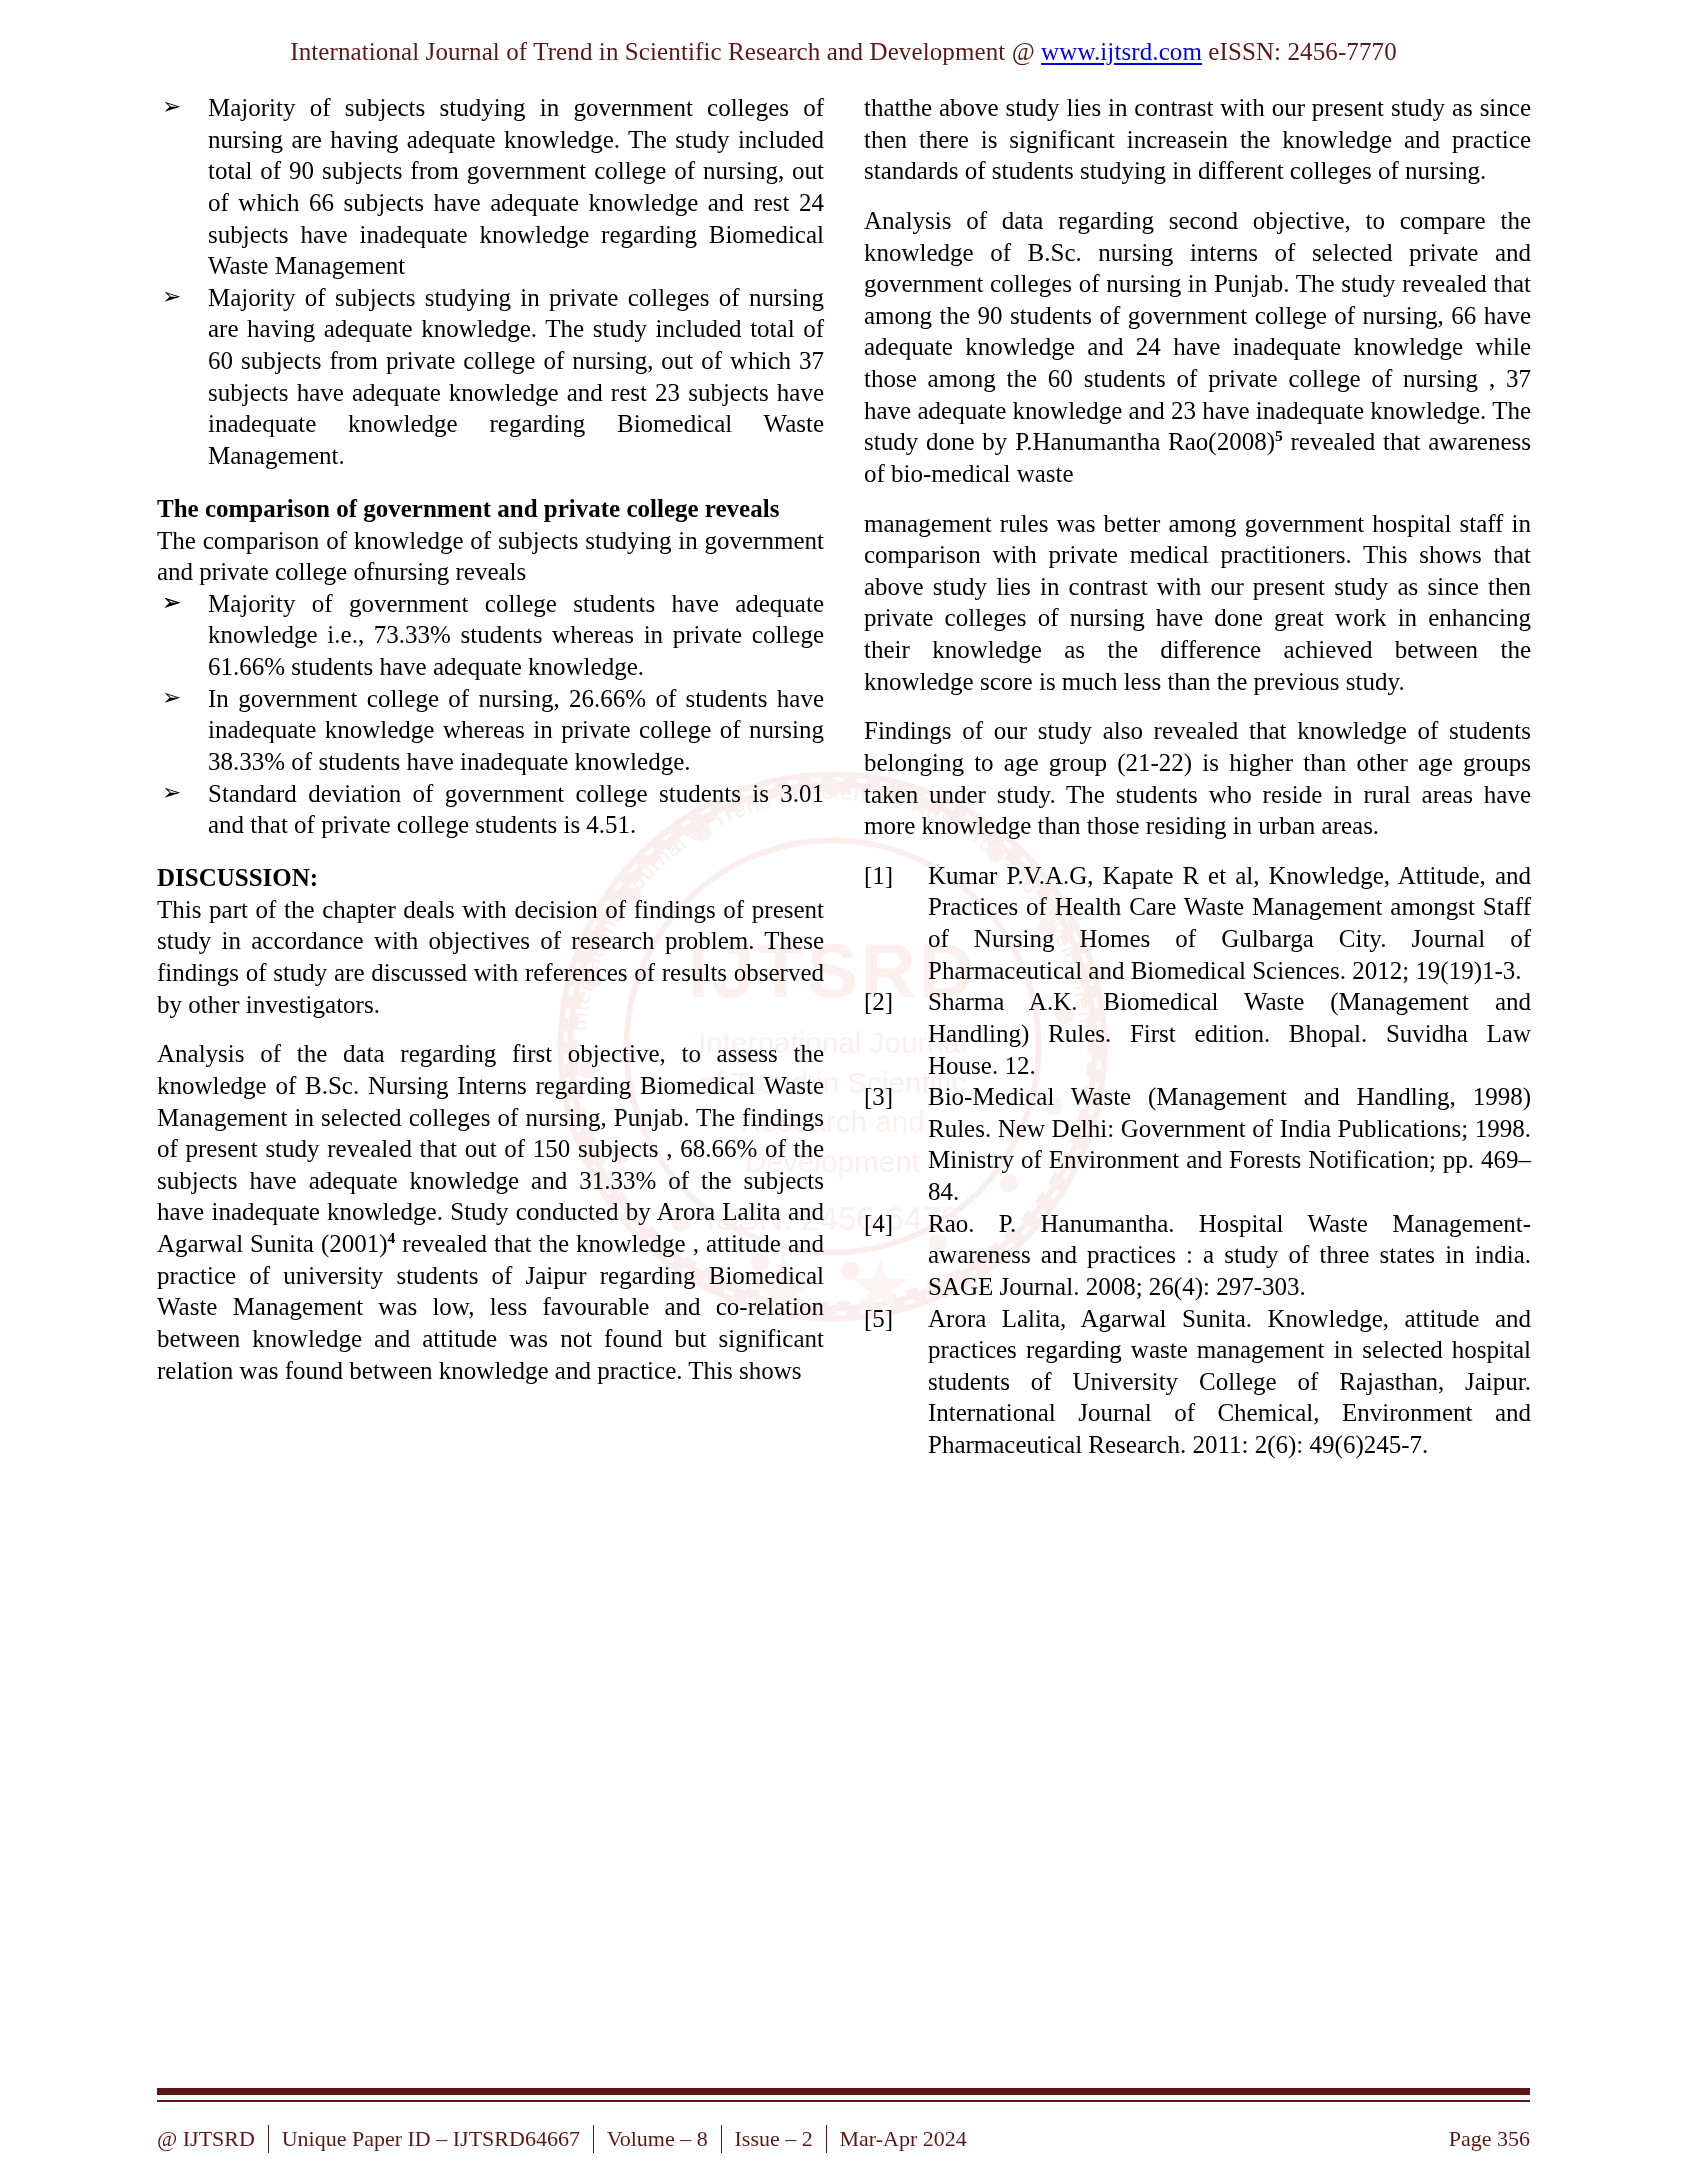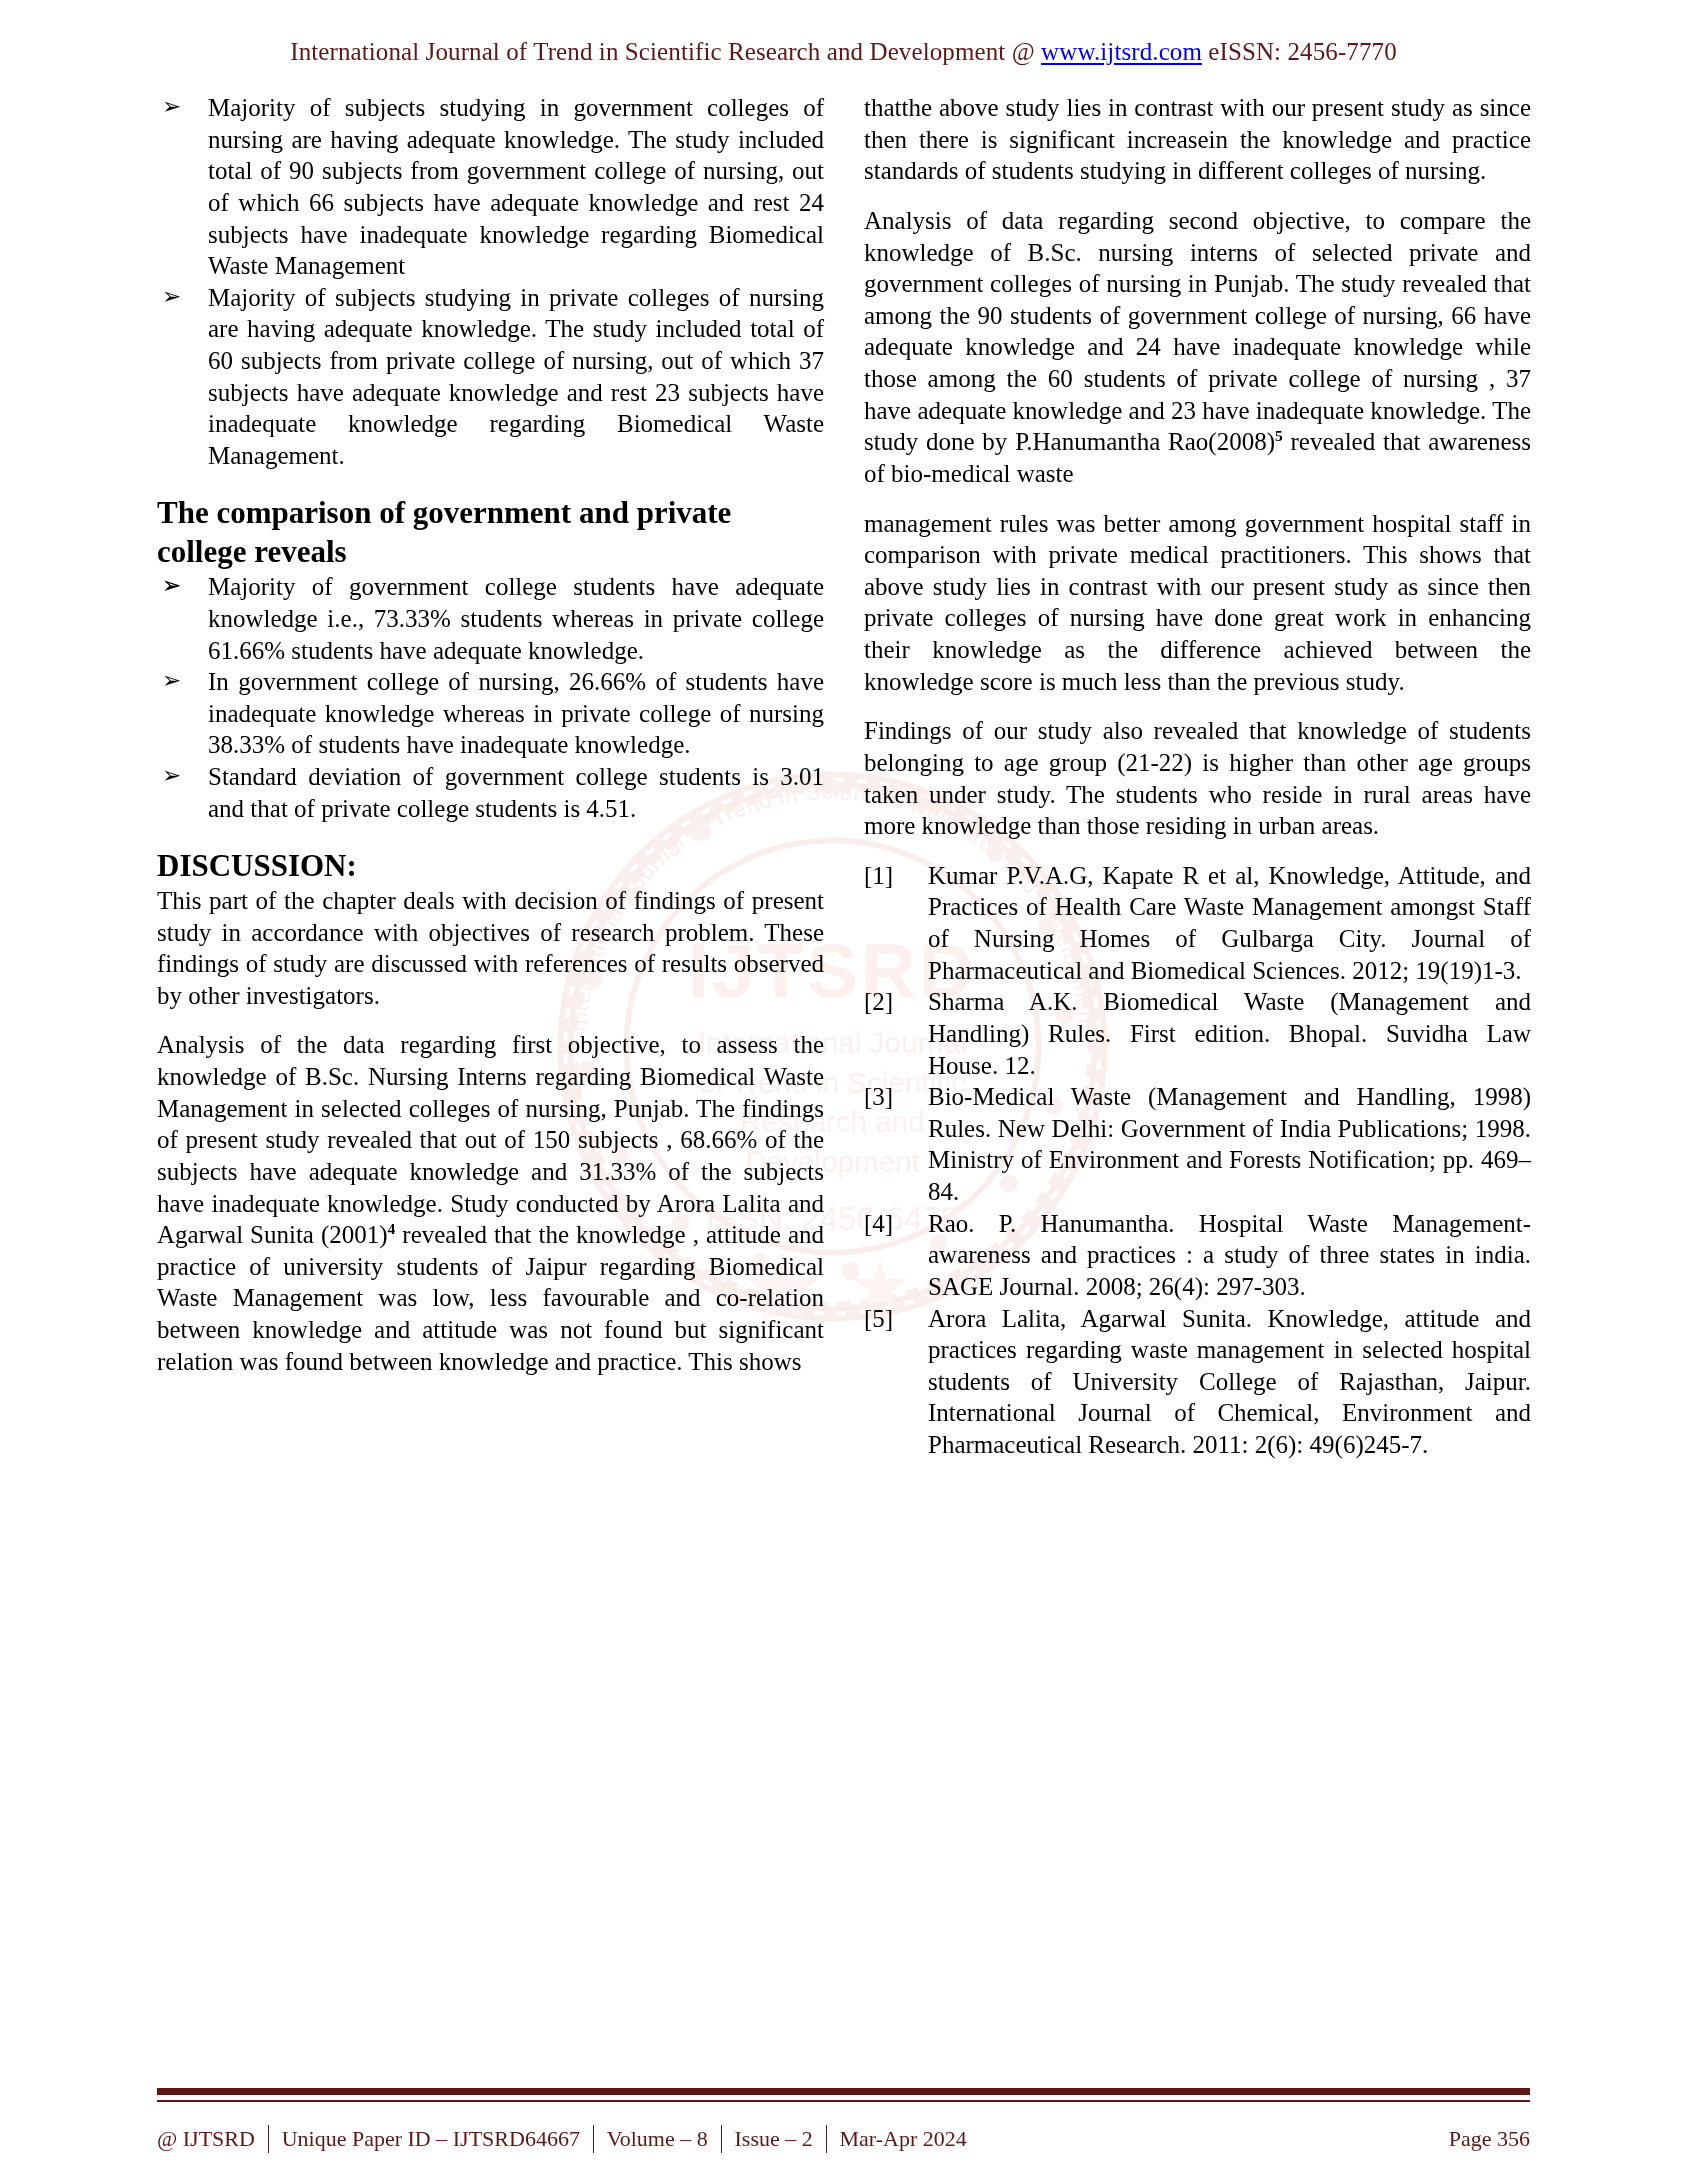--- a/index.html
+++ b/index.html
@@ -67,21 +67,21 @@
     font-size: 25px;
     line-height: 1.265;
     text-align: justify;
     text-justify: inter-word;
     hyphens: none;
   }
   .para { margin-bottom: 18px; }
   .para.tight { margin-bottom: 0; }
 
   h2.section {
-    font-size: 31px;
+    font-size: 25px;
     font-weight: bold;
     line-height: 1.265;
     margin: 10px 0 0 0;
     text-align: left;
   }
   h2.section.gap-top { margin-top: 21.4px; }
 
   ul.arrow-list {
     list-style: none;
     margin: 0;
@@ -221,20 +221,21 @@
           <span>Majority of subjects studying in government colleges of nursing are having adequate knowledge. The study included total of 90 subjects from government college of nursing, out of which 66 subjects have adequate knowledge and rest 24 subjects have inadequate knowledge regarding Biomedical Waste Management</span>
         </li>
         <li>
           <span class="marker">➢</span>
           <span>Majority of subjects studying in private colleges of nursing are having adequate knowledge. The study included total of 60 subjects from private college of nursing, out of which 37 subjects have adequate knowledge and rest 23 subjects have inadequate knowledge regarding Biomedical Waste Management.</span>
         </li>
       </ul>
 
       <h2 class="section gap-top">The comparison of government and private college reveals</h2>
 
+      <p class="para tight">The comparison of knowledge of subjects studying in government and private college ofnursing reveals</p>
 
       <ul class="arrow-list">
         <li>
           <span class="marker">➢</span>
         </li>
         <li>
           <span class="marker">➢</span>
           <span>Majority of government college students have adequate knowledge i.e., 73.33% students whereas in private college 61.66% students have adequate knowledge.</span>
         </li>
         <li>

